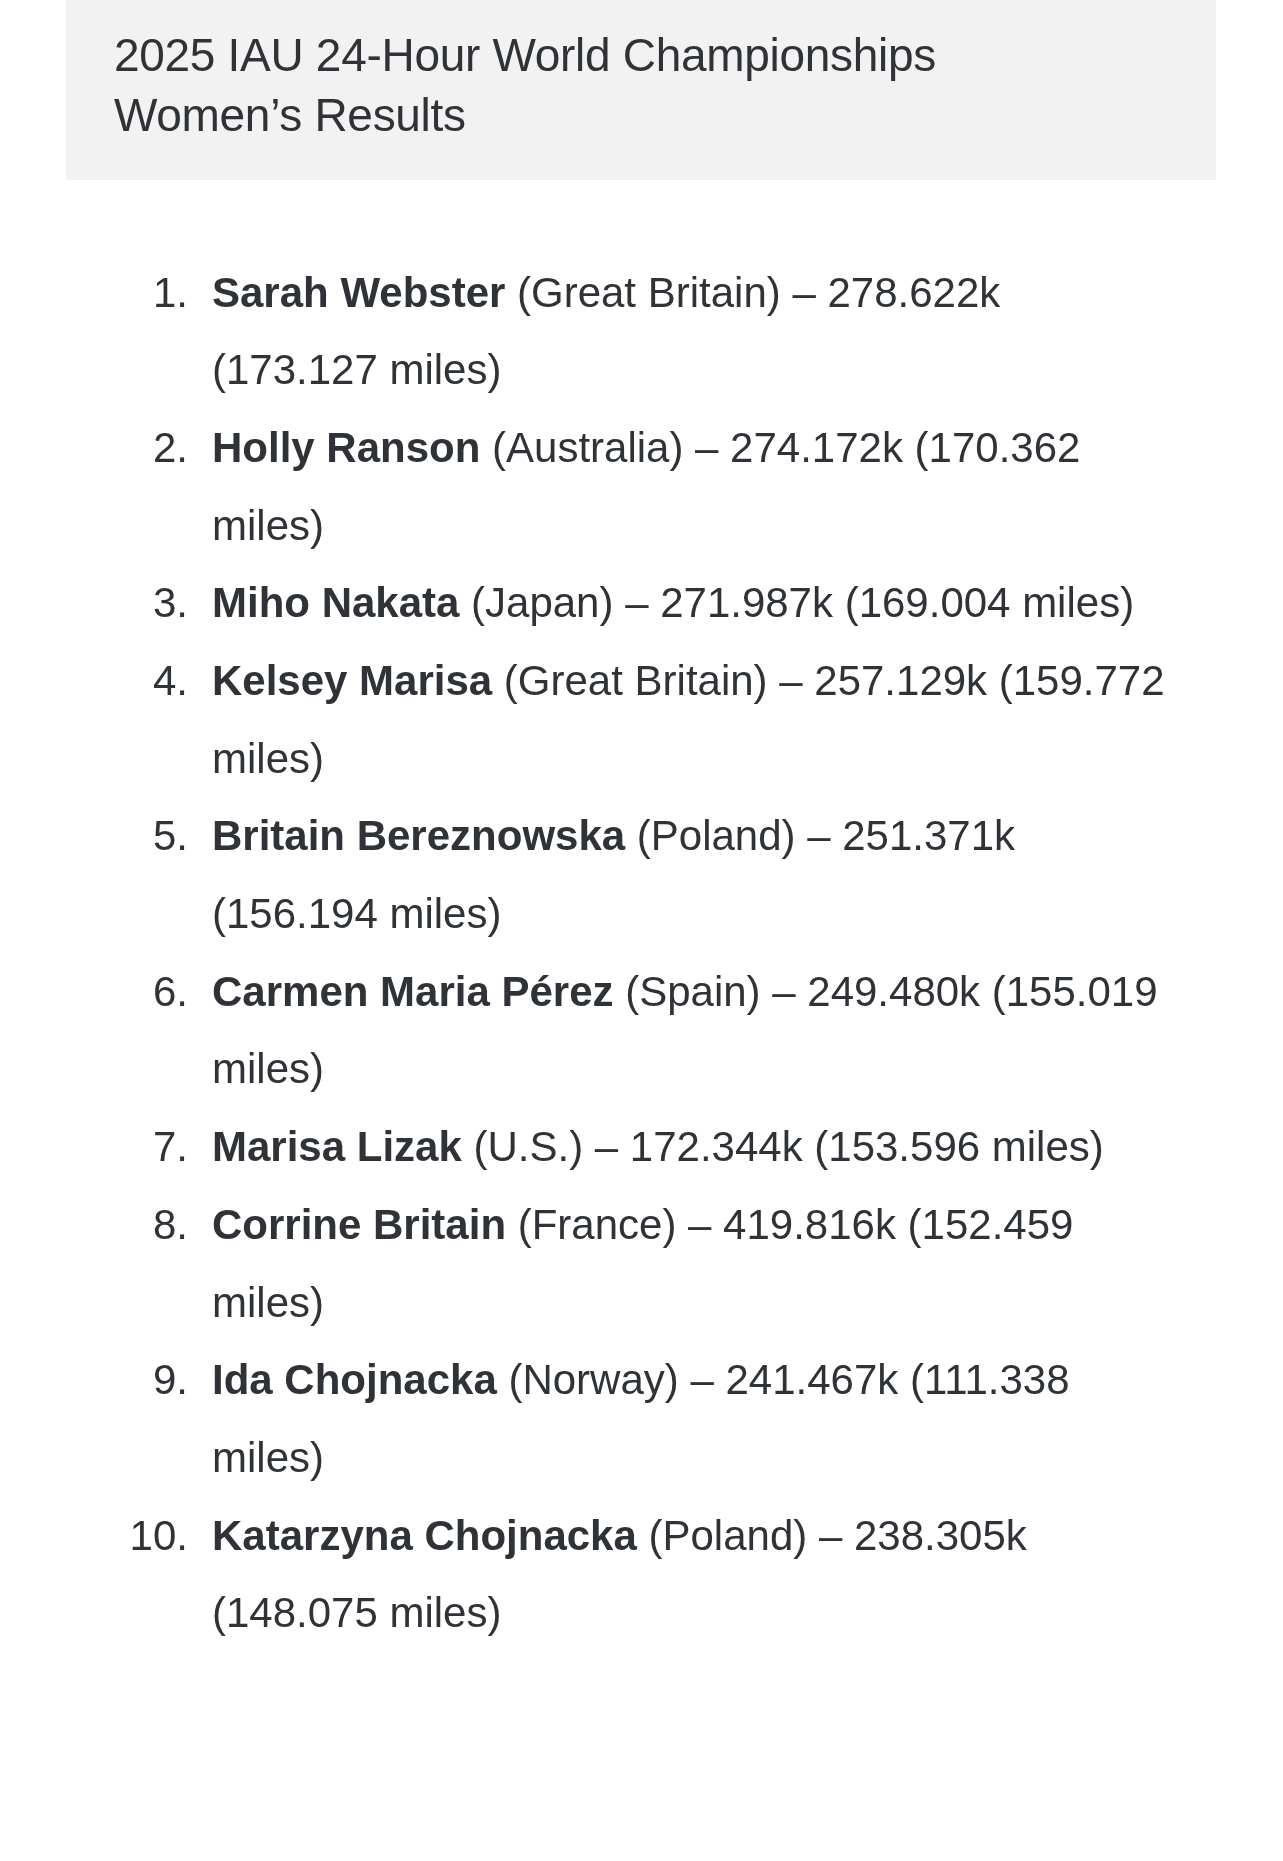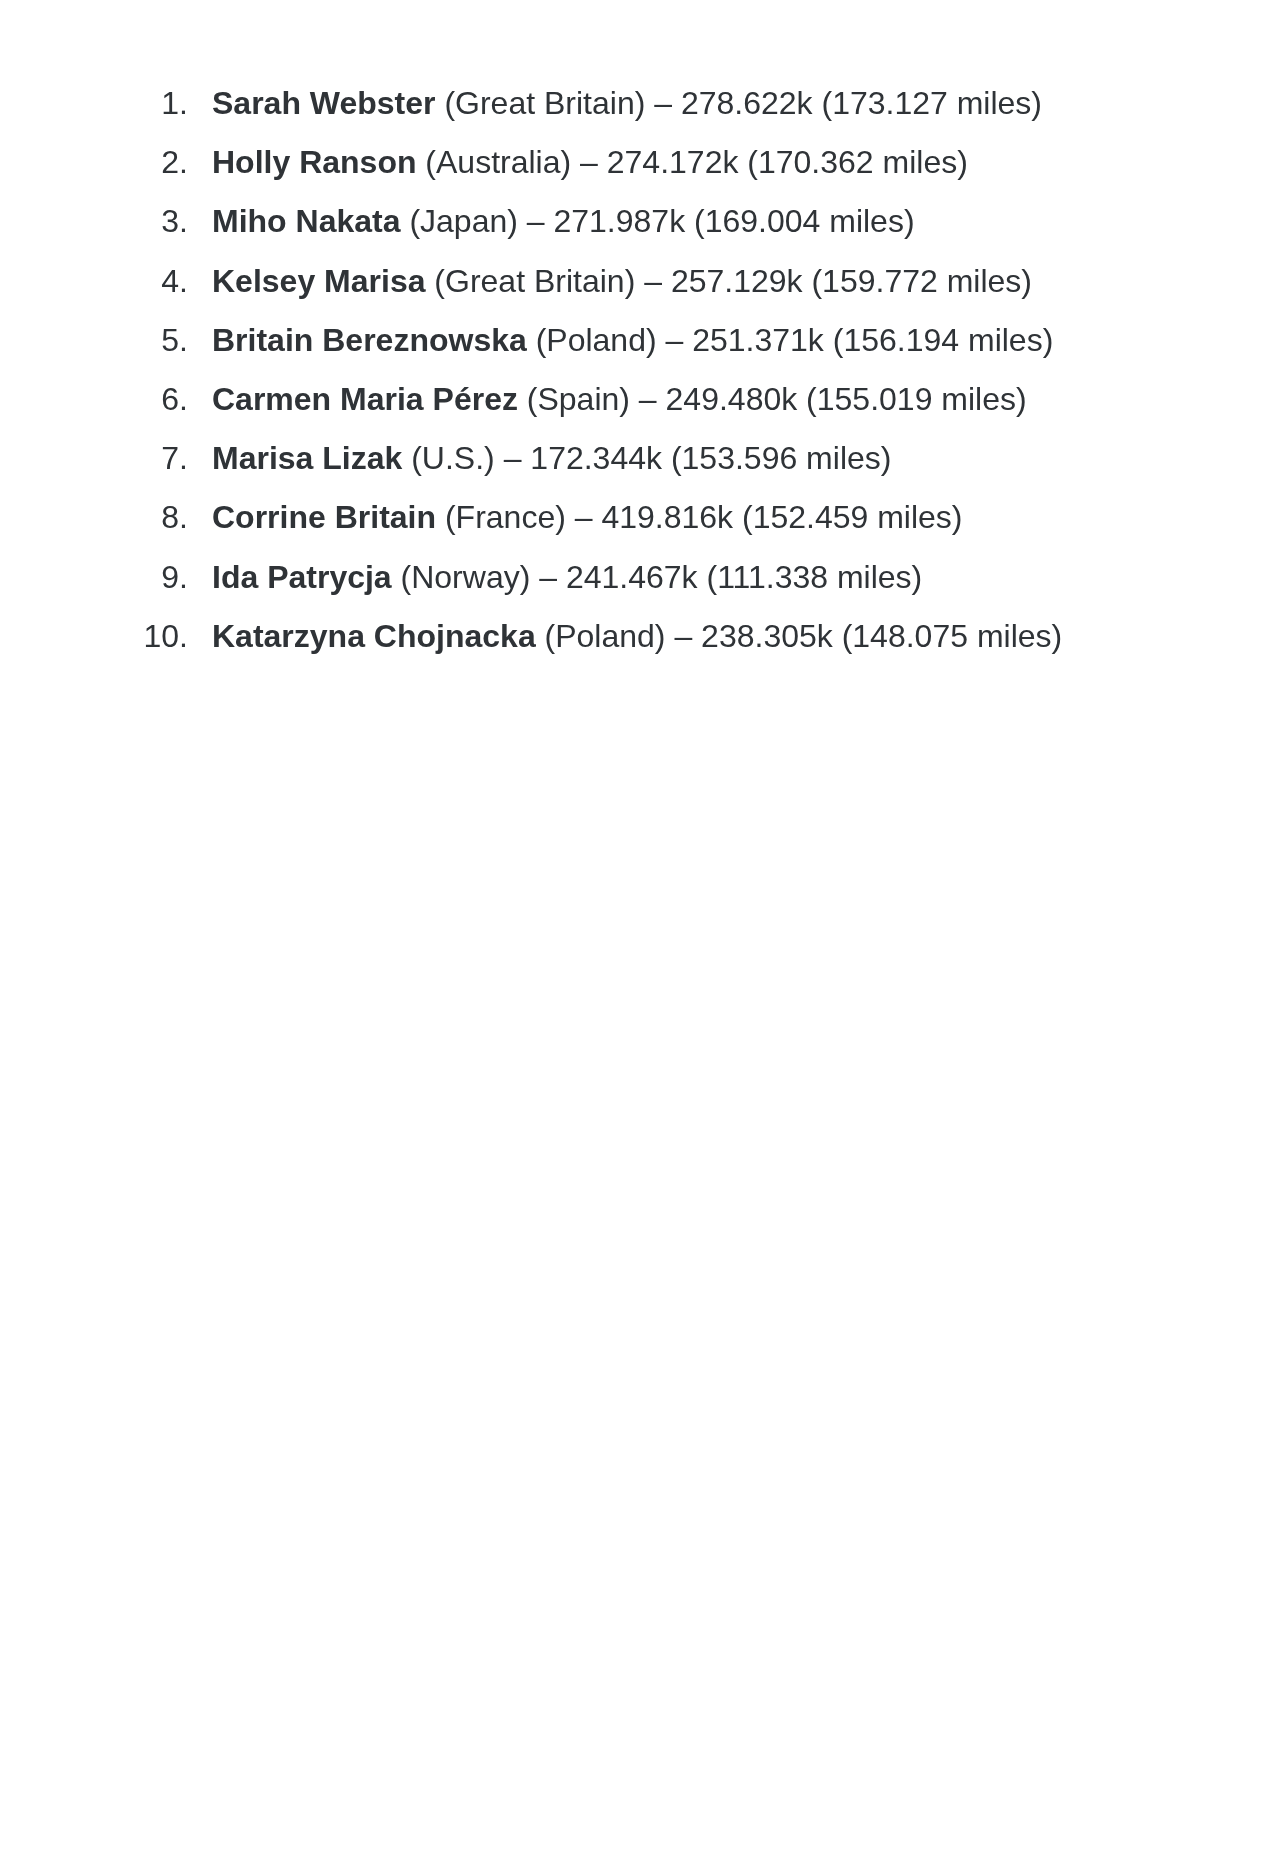--- a/index.html
+++ b/index.html
@@ -38,21 +38,21 @@
     font-weight: 400;
     color: #2f3337;
     letter-spacing: -0.3px;
     max-width: 830px;
   }
   .results {
     margin: 0;
     padding: 0;
     list-style: none;
     counter-reset: rank;
-    font-size: 32px;
+    font-size: 42px;
     line-height: 1.85;
     color: #2f3337;
     padding-top: 74px;
   }
   .results li {
     counter-increment: rank;
     position: relative;
     padding-left: 146px;
     padding-right: 40px;
     margin-bottom: 0px;
@@ -73,20 +73,23 @@
   .detail {
     font-weight: 400;
   }
 </style>
 </head>
 <body>
 
 <div class="page">
   <div class="content">
 
+    <div class="title-band">
+      <h1>2025 IAU 24-Hour World Championships Women’s Results</h1>
+    </div>
 
     <ol class="results">
       <li>
         <span class="athlete">Sarah Webster</span><span class="detail"> (Great Britain) – 278.622k (173.127 miles)</span>
       </li>
       <li>
         <span class="athlete">Holly Ranson</span><span class="detail"> (Australia) – 274.172k (170.362 miles)</span>
       </li>
       <li>
         <span class="athlete">Miho Nakata</span><span class="detail"> (Japan) – 271.987k (169.004 miles)</span>
@@ -100,21 +103,21 @@
       <li>
         <span class="athlete">Carmen Maria Pérez</span><span class="detail"> (Spain) – 249.480k (155.019 miles)</span>
       </li>
       <li>
         <span class="athlete">Marisa Lizak</span><span class="detail"> (U.S.) – 172.344k (153.596 miles)</span>
       </li>
       <li>
         <span class="athlete">Corrine Britain</span><span class="detail"> (France) – 419.816k (152.459 miles)</span>
       </li>
       <li>
-        <span class="athlete">Ida Patrycja</span><span class="detail"> (Norway) – 241.467k (111.338 miles)</span>
+        <span class="athlete">Ida Chojnacka</span><span class="detail"> (Norway) – 241.467k (111.338 miles)</span>
       </li>
       <li>
         <span class="athlete">Katarzyna Chojnacka</span><span class="detail"> (Poland) – 238.305k (148.075 miles)</span>
       </li>
     </ol>
 
   </div>
 </div>
 
 </body></html>

